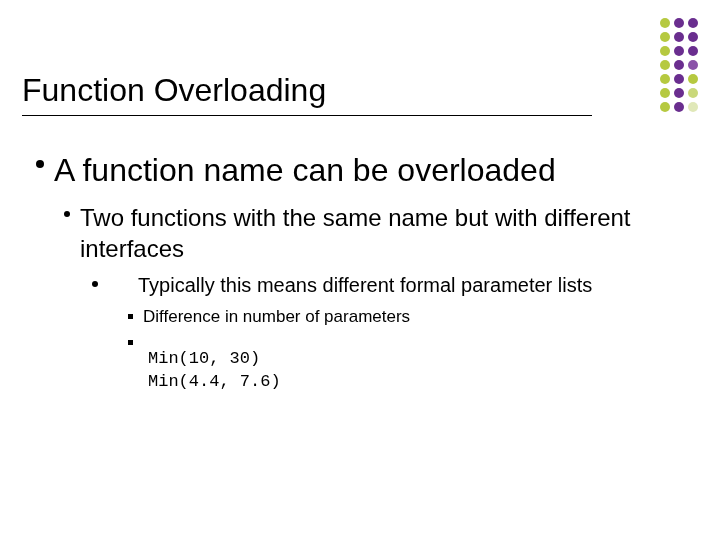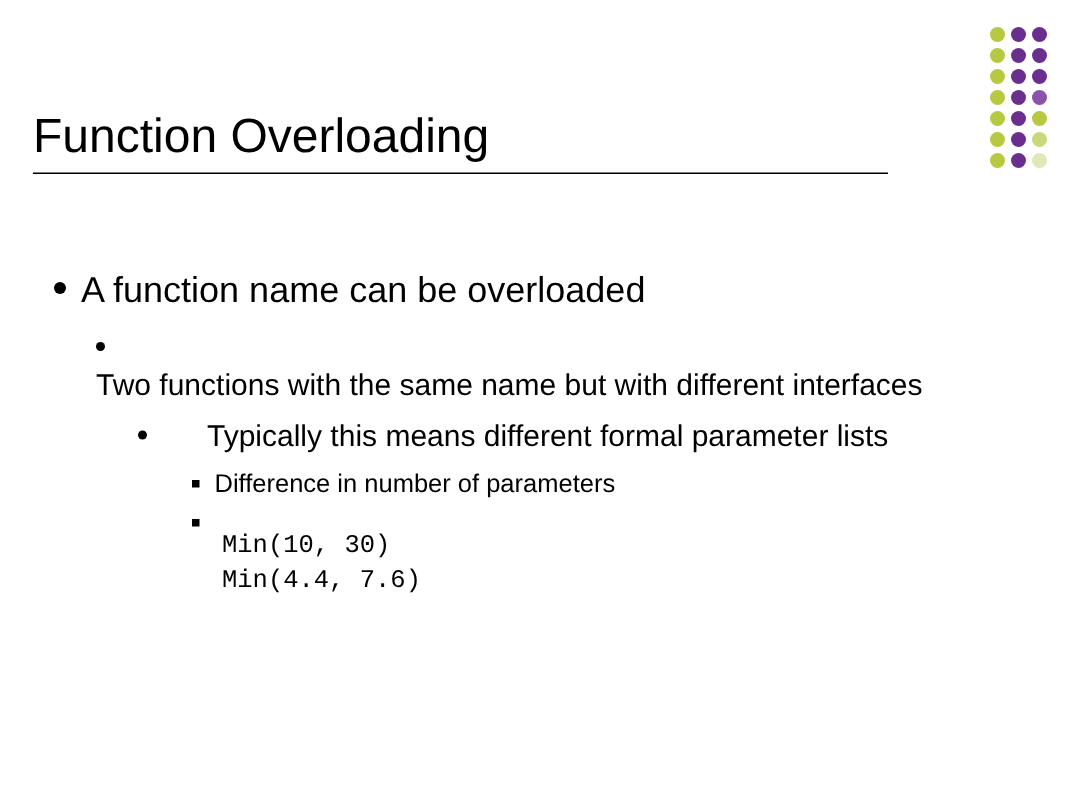--- a/index.html
+++ b/index.html
@@ -44,22 +44,22 @@
     position: absolute;
     top: 150px;
     left: 36px;
     right: 36px;
   }
   .bullet-row {
     display: flex;
     align-items: flex-start;
     gap: 10px;
   }
-  .b1 { font-size: 24px; margin-bottom: 10px; margin-top: 28px; }
-  .b2 { font-size: 20px; margin-left: 28px; margin-bottom: 8px; flex-direction: column; }
+  .b1 { font-size: 32px; margin-bottom: 10px; }
+  .b2 { font-size: 24px; margin-left: 28px; margin-bottom: 8px; }
   .b3 { font-size: 20px; margin-left: 56px; margin-bottom: 8px; gap: 40px; }
   .b4 { font-size: 17px; margin-left: 92px; margin-bottom: 4px; }
   .b4-cont { font-size: 17px; margin-left: 112px; margin-bottom: 4px; font-family: "Courier New", monospace; }
   .dot-bullet {
     width: 8px; height: 8px; border-radius: 50%; background: #000; flex-shrink: 0; margin-top: 10px;
   }
   .dot-bullet-sm {
     width: 6px; height: 6px; border-radius: 50%; background: #000; flex-shrink: 0; margin-top: 9px;
   }
   .sq-bullet {

